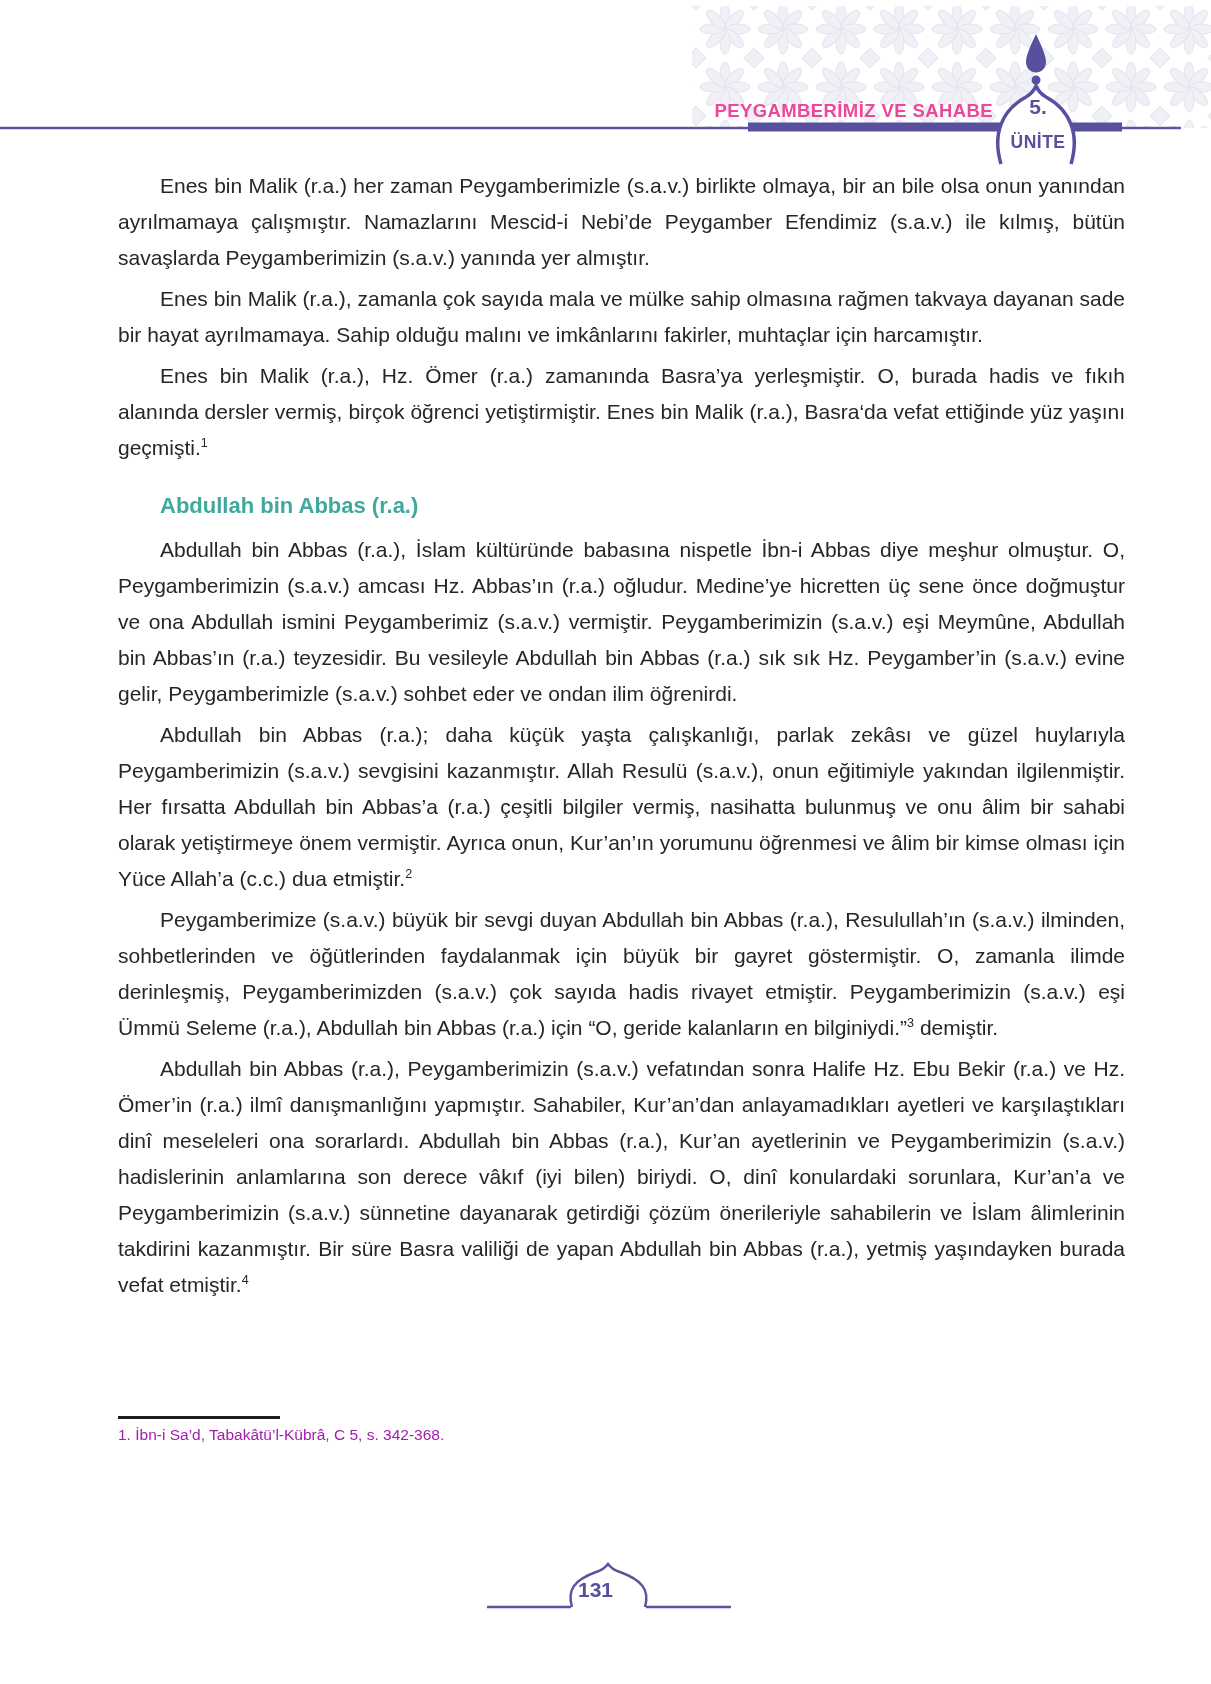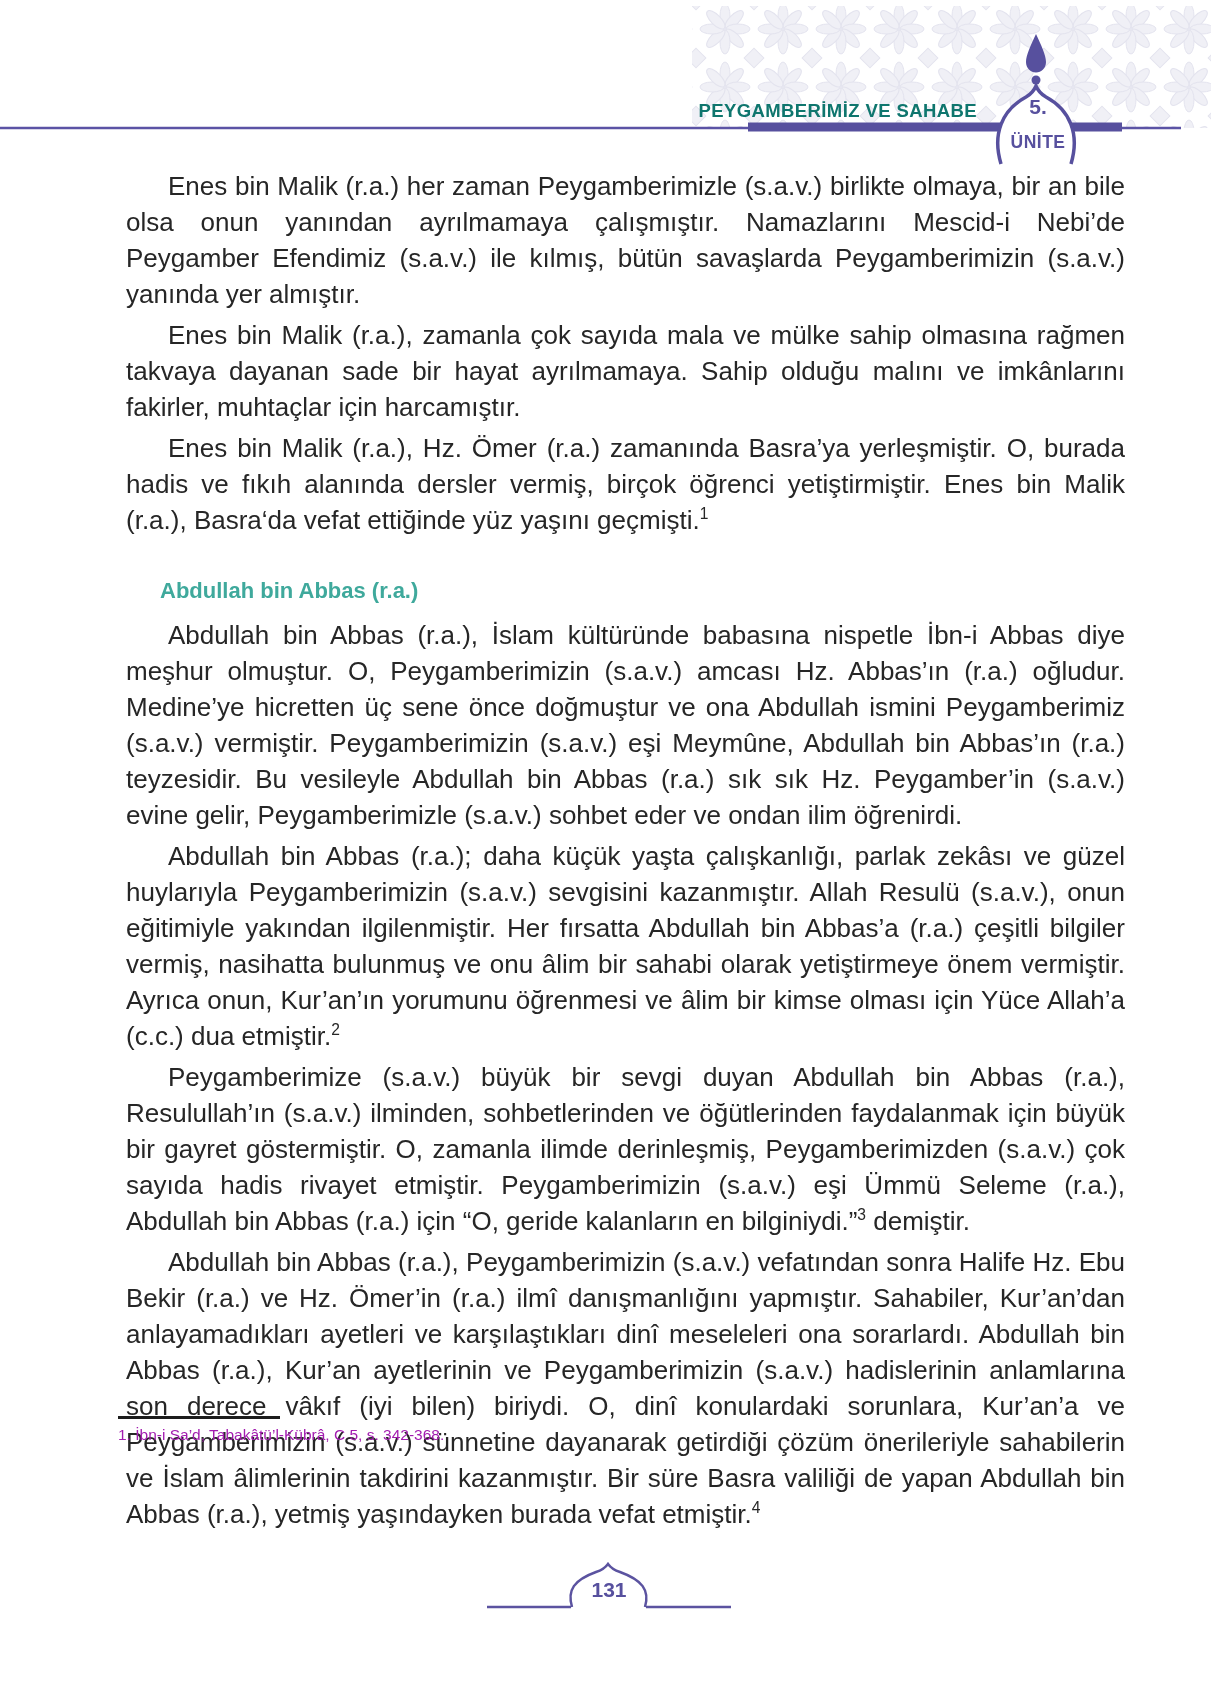--- a/index.html
+++ b/index.html
@@ -8,51 +8,51 @@
     width:1211px; height:1684px;
     background:#ffffff;
     font-family:"Liberation Sans", sans-serif;
     color:#262626;
     overflow:hidden;
   }
 
   
   .header-art { position:absolute; top:0; left:0; }
   .chapter-title {
-    position:absolute; top:100px; left:0; width:977px;
+    position:absolute; top:100px; left:16px; width:977px;
     text-align:right;
     font-size:18.5px; font-weight:bold; letter-spacing:0.4px;
-    color:#0f766e;
+    color:#ec4899;
   }
   .unit-number {
     position:absolute; top:95px; left:1006px; width:64px;
     text-align:center; font-size:21px; font-weight:bold; color:#57509e;
   }
   .unit-label {
     position:absolute; top:132px; left:1000px; width:76px;
     text-align:center; font-size:17.5px; font-weight:bold;
     letter-spacing:0.5px; color:#57509e;
   }
 
   
   .content {
     position:absolute; left:118px; top:168px; width:1007px;
   }
   .par {
-    font-size:26px; line-height:36px;
+    font-size:21px; line-height:36px;
     text-align:justify; text-indent:42px;
-    margin:0 0 5px 8px;
+    margin:0 0 5px 0;
   }
   .fnref {
     font-size:0.6em; line-height:0; vertical-align:super;
   }
   .section-heading {
     color:#3fa99c;
     font-size:22px; font-weight:bold;
-    margin:38px 0 11px 42px;
+    margin:25px 0 11px 42px;
     line-height:30px;
   }
 
   
   .footnotes-block {
     position:absolute; left:118px; top:1416px; width:1007px;
   }
   .fn-sep {
     width:162px; height:0;
     border-top:3px solid #1c1c1c;
@@ -61,21 +61,20 @@
   .footnote {
     font-size:15.5px; line-height:20.5px;
     margin:0 0 3.5px 0;
     color:#a21caf;
   }
 
   
   .footer-art { position:absolute; left:0; top:1540px; }
   .page-number {
     position:absolute; top:1578px; left:578px; width:62px;
-    text-align:center;
     font-size:21px; font-weight:bold; color:#57509e;
   }
 </style>
 </head>
 <body>
 
 <div class="page">
 
   <svg class="header-art" width="1211" height="175" viewBox="0 0 1211 175" xmlns="http://www.w3.org/2000/svg">
     <defs>

